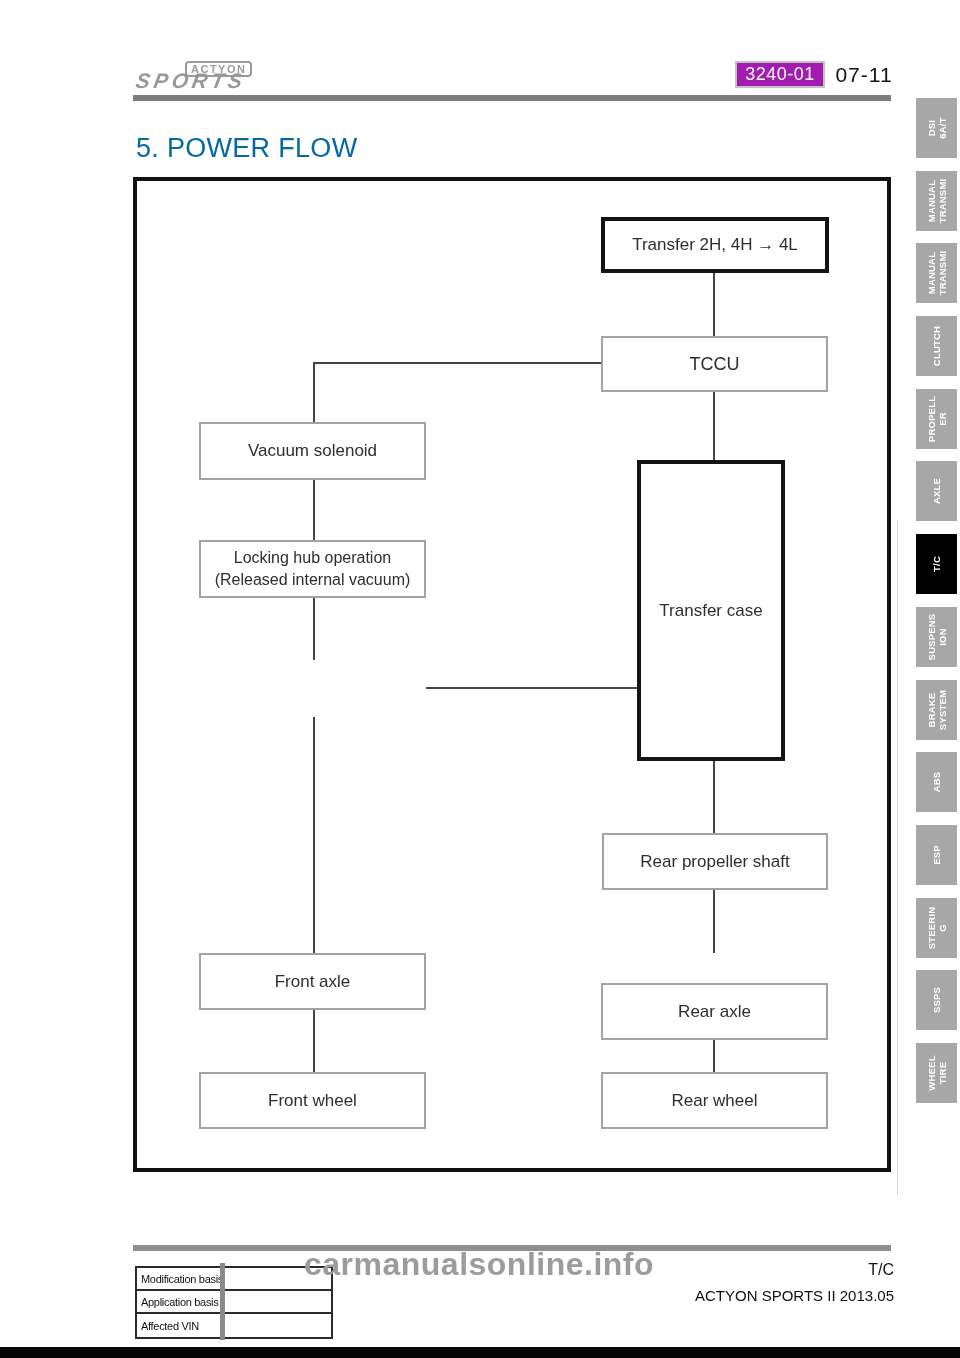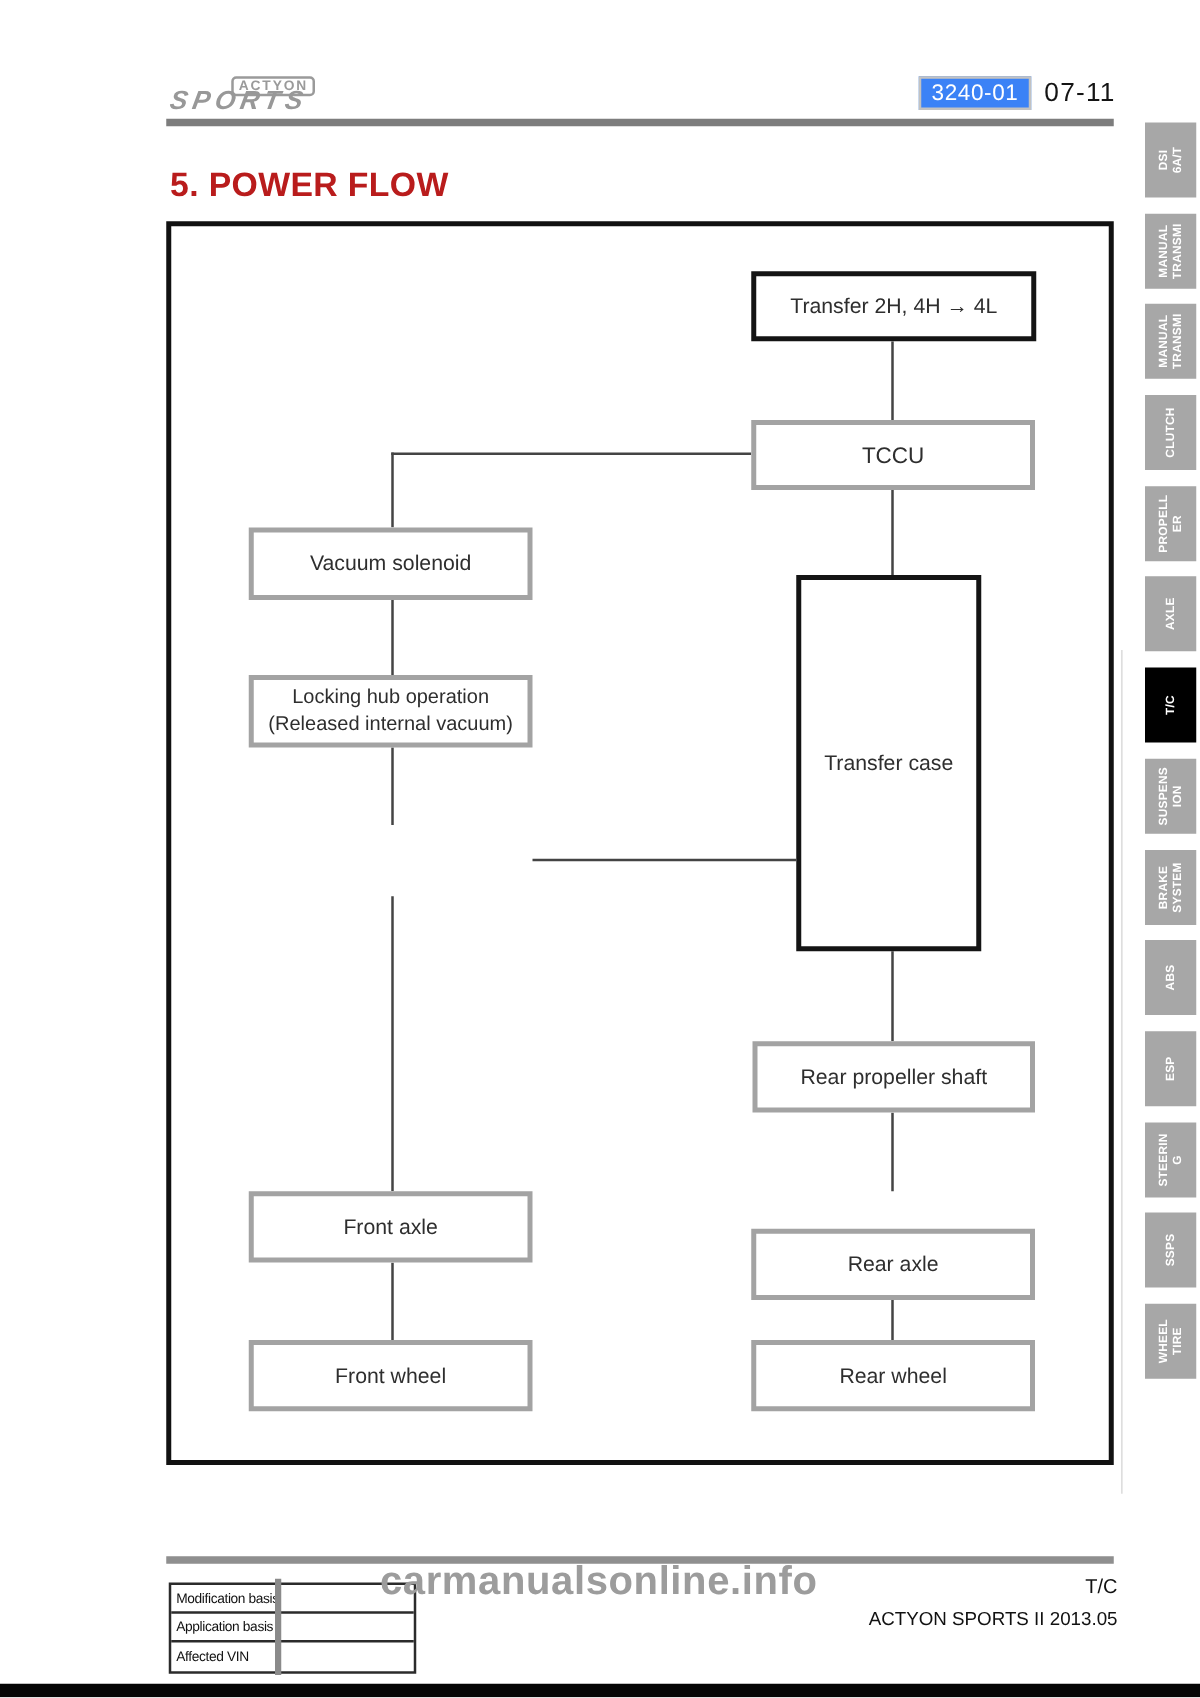--- a/index.html
+++ b/index.html
@@ -14,40 +14,40 @@
   
   #logo-badge {
     left:185px; top:61px; font-size:11px; font-weight:bold; color:#9a9a9a;
     border:2px solid #9a9a9a; border-radius:4px; padding:0 4px; letter-spacing:1.5px;
   }
   #logo-sports {
     left:136px; top:69px; font-size:21px; font-weight:bold; font-style:italic;
     color:#989898; letter-spacing:4px; transform:skewX(-10deg);
   }
   #header-code-box {
-    left:735px; top:61px; width:90px; height:27px; background:#3b82f6;
+    left:735px; top:61px; width:90px; height:27px; background:#a21caf;
     border:2px solid #c2c2c2; color:#ffffff; font-size:18px;
     display:flex; align-items:center; justify-content:center; letter-spacing:0.5px;
   }
   #header-page-num {
     left:834px; top:61px; width:60px; height:27px; color:#141414; font-size:21px;
     display:flex; align-items:center; justify-content:center; letter-spacing:1px;
   }
   #header-rule { left:133px; top:95px; width:758px; height:6px; background:#7d7d7d; }
 
   
-  #page-title { left:136px; top:133px; font-size:27px; font-weight:bold; color:#b91c1c; letter-spacing:0.3px; }
+  #page-title { left:136px; top:133px; font-size:27px; font-weight:normal; color:#0369a1; letter-spacing:0.3px; }
 
   
   #diagram-frame { left:133px; top:177px; width:758px; height:995px; border:4px solid #111111; background:#ffffff; }
   .dbox {
     display:flex; align-items:center; justify-content:center; text-align:center;
     background:#ffffff; color:#2e2e2e; font-size:17px; z-index:2;
   }
-  .thin  { border:4px solid #a3a3a3; }
+  .thin  { border:2px solid #a3a3a3; }
   .thick { border:4px solid #141414; }
   .line { background:#444444; z-index:1; }
 
   #box-switching   { left:601px; top:217px;  width:228px; height:56px; }
   #box-tccu        { left:601px; top:336px;  width:227px; height:56px; font-size:18px; }
   #box-vacuum      { left:199px; top:422px;  width:227px; height:58px; }
   #box-locking     { left:199px; top:540px;  width:227px; height:58px; font-size:16px; line-height:1.35; flex-direction:column; }
   #box-front-prop  { left:199px; top:660px;  width:227px; height:58px; }
   #box-transfer    { left:637px; top:460px;  width:148px; height:301px; }
   #box-rear-prop   { left:602px; top:833px;  width:226px; height:57px; }

